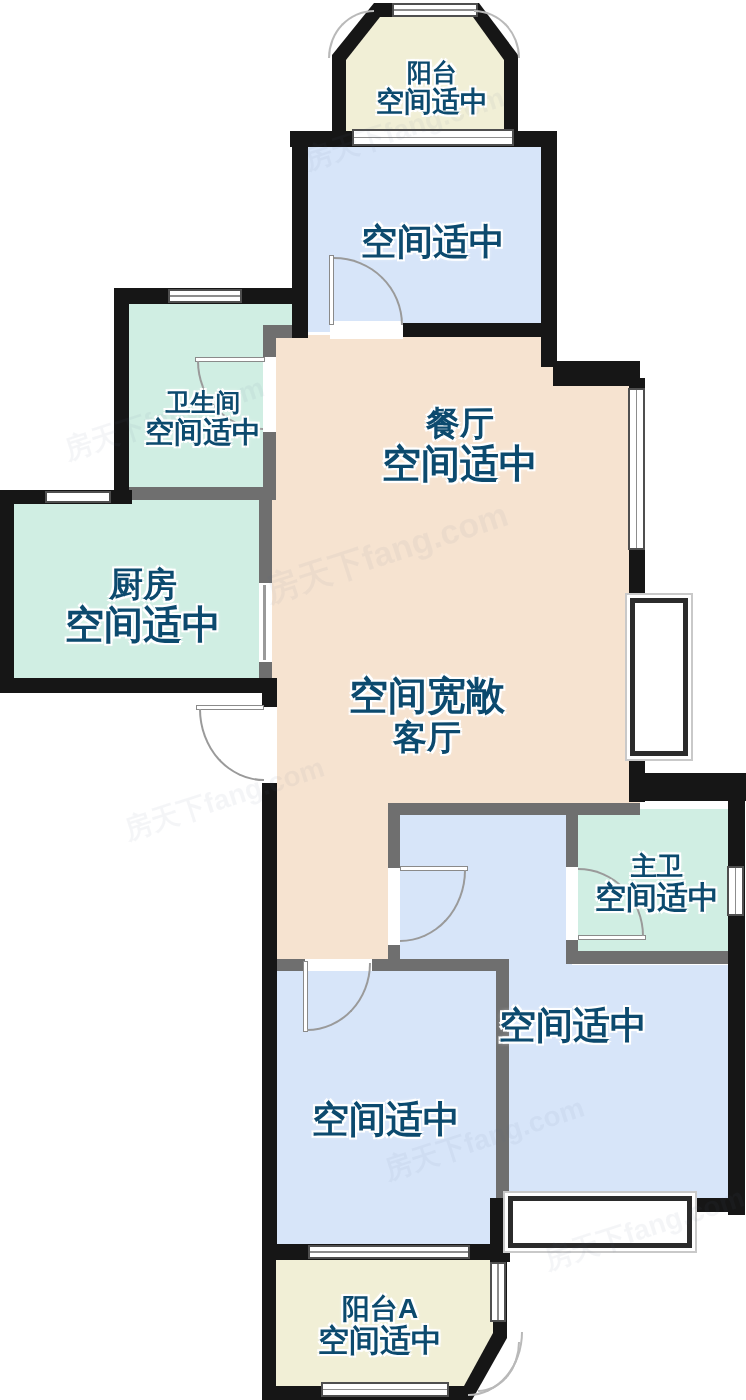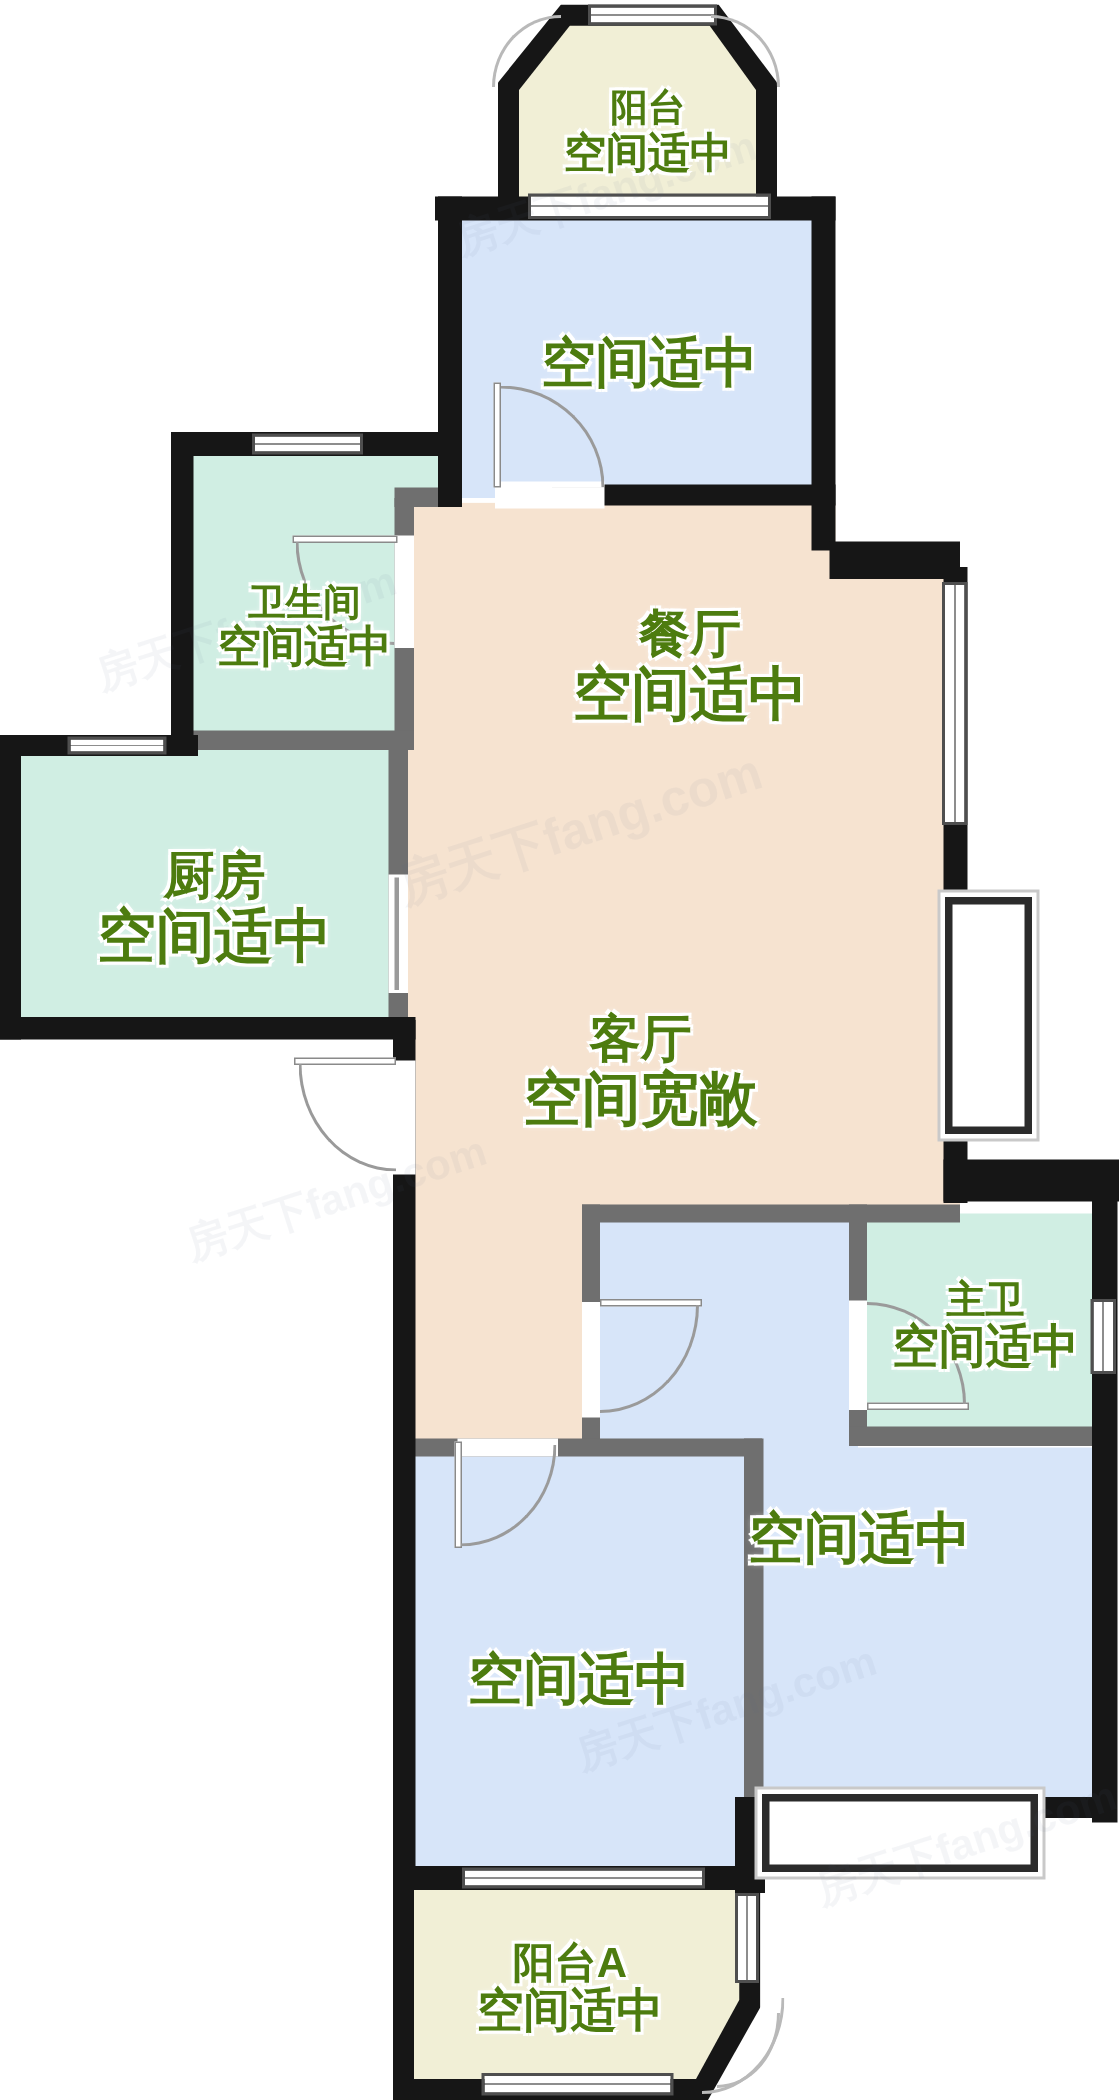--- a/index.html
+++ b/index.html
@@ -16,21 +16,21 @@
        box-shadow:0 0 0 3px #ffffff,0 0 0 5px #c9c9c9;}
   .gap{position:absolute;background:#ffffff;}
   .leaf{position:absolute;background:#fff;border:1px solid #8a8a8a;box-sizing:border-box;}
   .arc{position:absolute;border:0 solid #9a9a9a;box-sizing:border-box;}
   .arc.ne{border-top-width:2px;border-right-width:2px;border-top-right-radius:100% 100%;}
   .arc.nw{border-top-width:2px;border-left-width:2px;border-top-left-radius:100% 100%;}
   .arc.se{border-bottom-width:2px;border-right-width:2px;border-bottom-right-radius:100% 100%;}
   .arc.sw{border-bottom-width:2px;border-left-width:2px;border-bottom-left-radius:100% 100%;}
   .arc.deco{border-color:#b9b9b9;}
   .label{position:absolute;transform:translate(-50%,-50%);text-align:center;white-space:nowrap;
-         font-weight:bold;color:#4d7c0f;line-height:1.12;
+         font-weight:bold;color:#0c4a6e;line-height:1.12;
          text-shadow:-2px -2px 0 #fff,2px -2px 0 #fff,-2px 2px 0 #fff,2px 2px 0 #fff,0 0 5px #fff;}
   .wm{position:absolute;color:#5a6a8a;opacity:0.06;font-weight:bold;font-size:28px;
       transform:rotate(-18deg);white-space:nowrap;pointer-events:none;}
 </style>
 </head>
 <body>
 
 <div id="plan">
 
   <div class="room" style="left:330px;top:1px;width:190px;height:146px;background:#161616;
@@ -149,22 +149,22 @@
   </div>
   <div class="label" style="left:460px;top:445px;">
     <div style="font-size:34px;">餐厅</div>
     <div style="font-size:39px;">空间适中</div>
   </div>
   <div class="label" style="left:143px;top:597px;">
     <div style="font-size:34px;margin-top:18px;">厨房</div>
     <div style="font-size:39px;">空间适中</div>
   </div>
   <div class="label" style="left:427px;top:715px;">
+    <div style="font-size:39px;">空间宽敞</div>
     <div style="font-size:34px;">客厅</div>
-    <div style="font-size:39px;">空间宽敞</div>
   </div>
   <div class="label" style="left:657px;top:884px;">
     <div style="font-size:26px;">主卫</div>
     <div style="font-size:31px;">空间适中</div>
   </div>
   <div class="label" style="left:573px;top:1026px;">
     <div style="font-size:37px;">空间适中</div>
   </div>
   <div class="label" style="left:386px;top:1120px;">
     <div style="font-size:37px;">空间适中</div>

